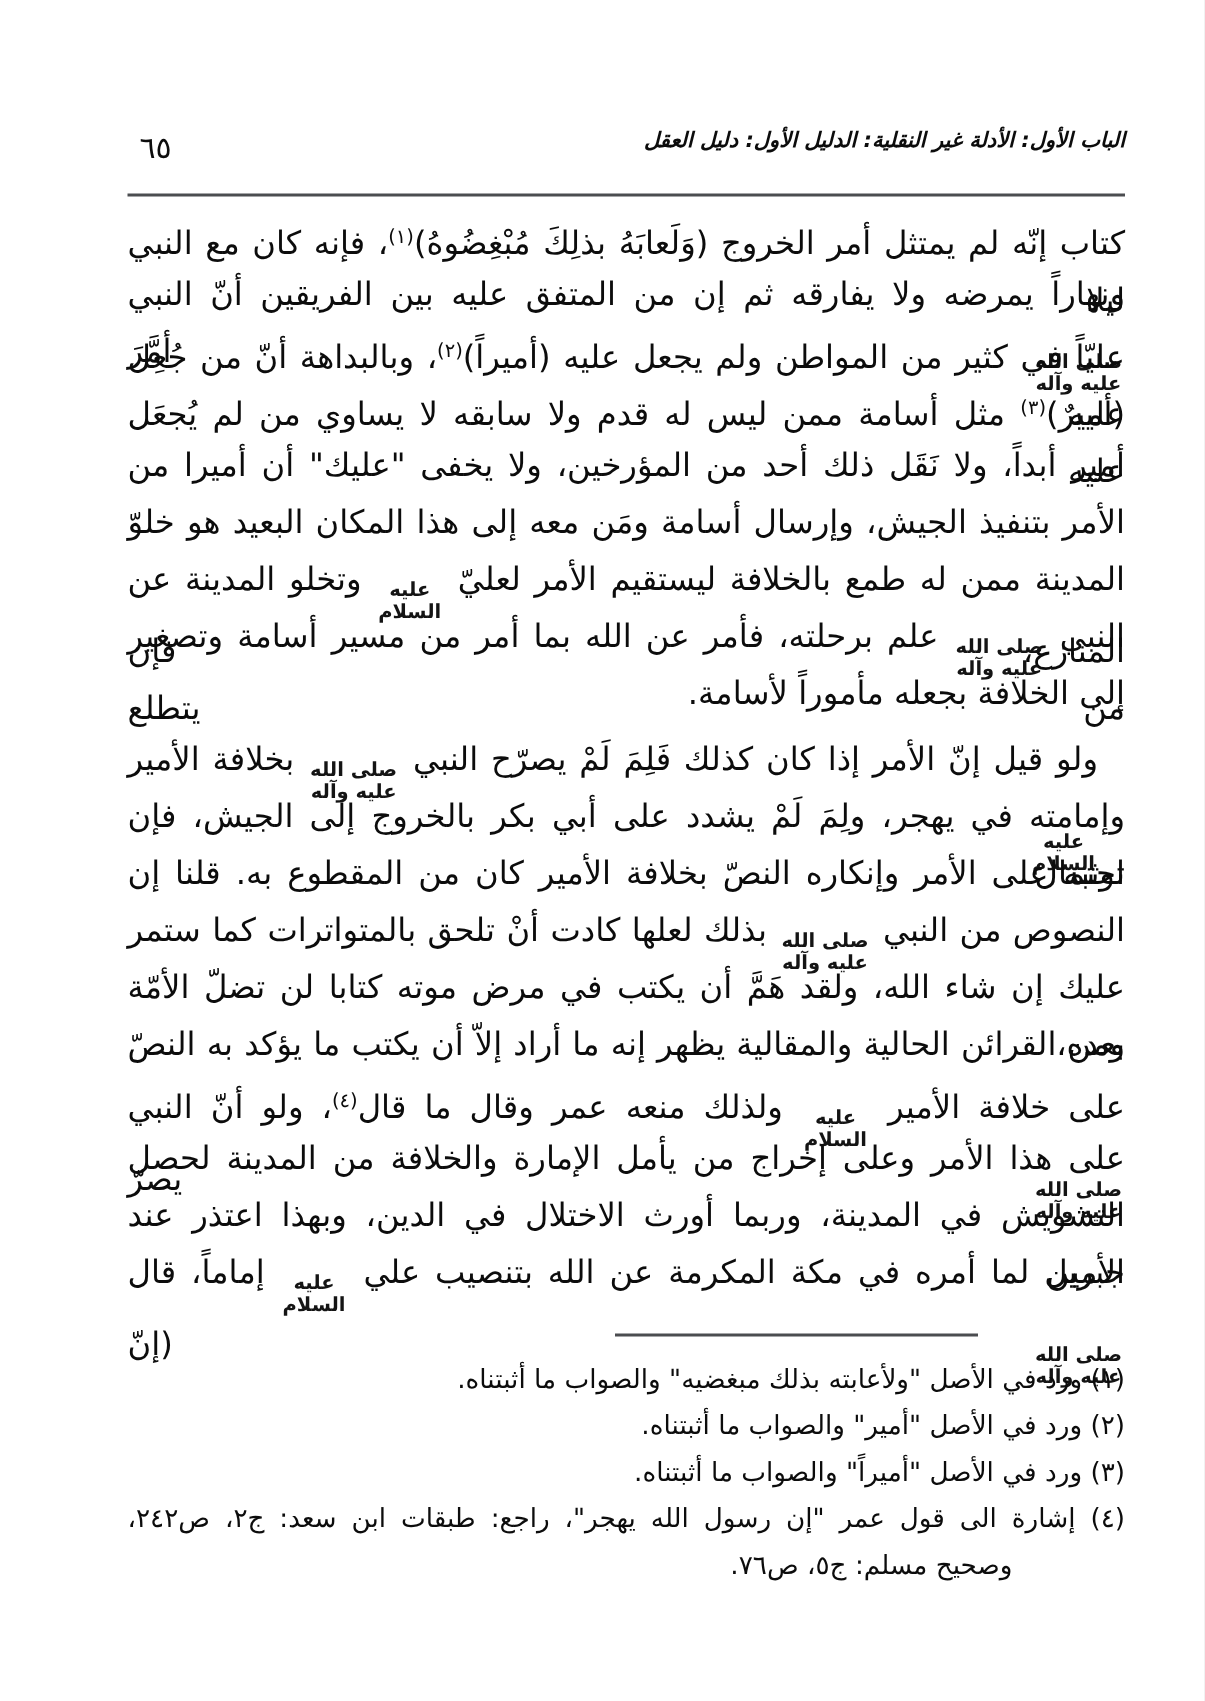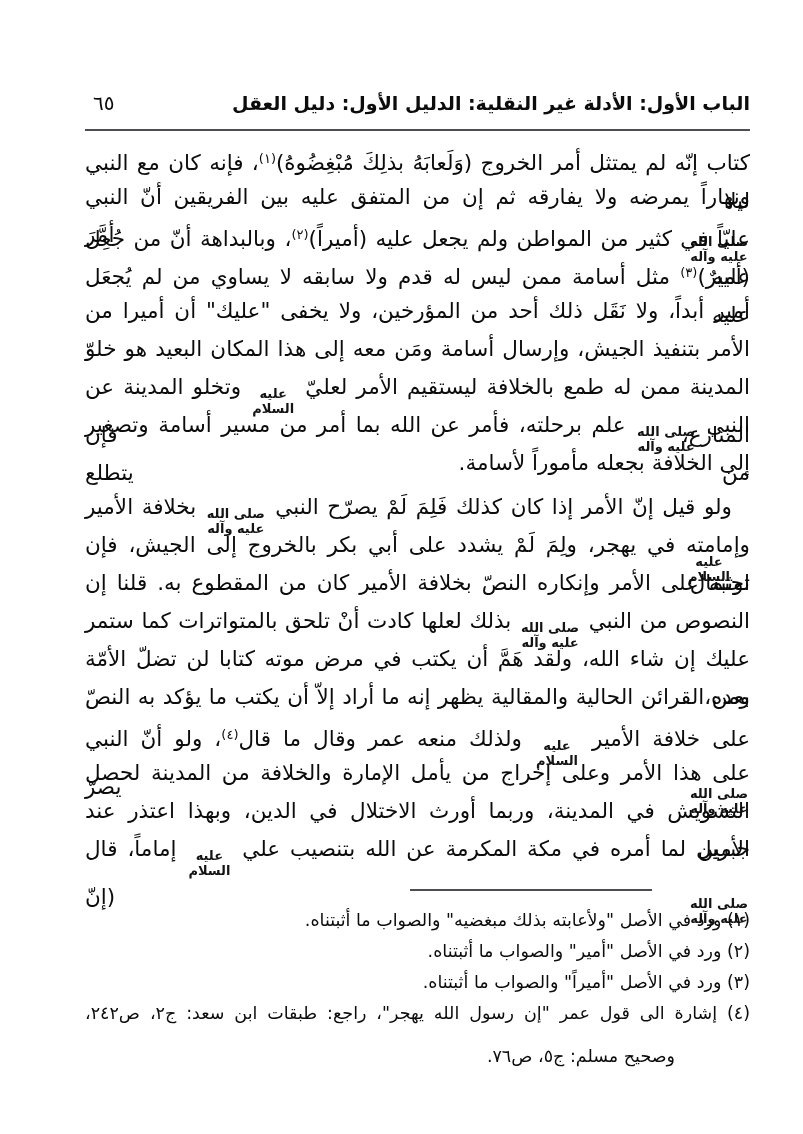--- a/index.html
+++ b/index.html
@@ -14,35 +14,36 @@
     direction:rtl;
   }
   .content{
     position:absolute;
     left:85px;right:53px;top:0;
   }
   .header{
     display:flex;
     direction:ltr;
     justify-content:space-between;
-    align-items:center;
+    align-items:flex-start;
     margin-top:86px;
     height:34px;
   }
   .page-number{
     font-size:20px;
     direction:ltr;
     padding-left:8px;
     letter-spacing:1px;
   }
   .running-title{
-    font-size:19px;
+    font-size:14px;
     font-weight:bold;
     direction:rtl;
     text-align:right;
+    font-style:italic;
   }
   .header-rule{
     height:2px;
     background:#4b4d50;
     margin-top:9px;
   }
   .body-text{
     margin-top:9px;
     font-size:21.5px;
     line-height:38px;
@@ -174,18 +175,18 @@
           <div class="fline">(١) ورد في الأصل "ولأعابته بذلك مبغضيه" والصواب ما أثبتناه.</div>
         </div>
         <div>
           <div class="fline">(٢) ورد في الأصل "أمير" والصواب ما أثبتناه.</div>
         </div>
         <div>
           <div class="fline">(٣) ورد في الأصل "أميراً" والصواب ما أثبتناه.</div>
         </div>
         <div>
           <div class="fline justify">(٤) إشارة الى قول عمر "إن رسول الله يهجر"، راجع: طبقات ابن سعد: ج٢، ص٢٤٢،</div>
-          <div class="fline" style="padding-right: 75px; margin-top: 12px;">وصحيح مسلم: ج٥، ص٧٦.</div>
+          <div class="fline" style="padding-right: 75px;">وصحيح مسلم: ج٥، ص٧٦.</div>
         </div>
       </div>
 
   </div>
 </div>
 
 </body></html>

